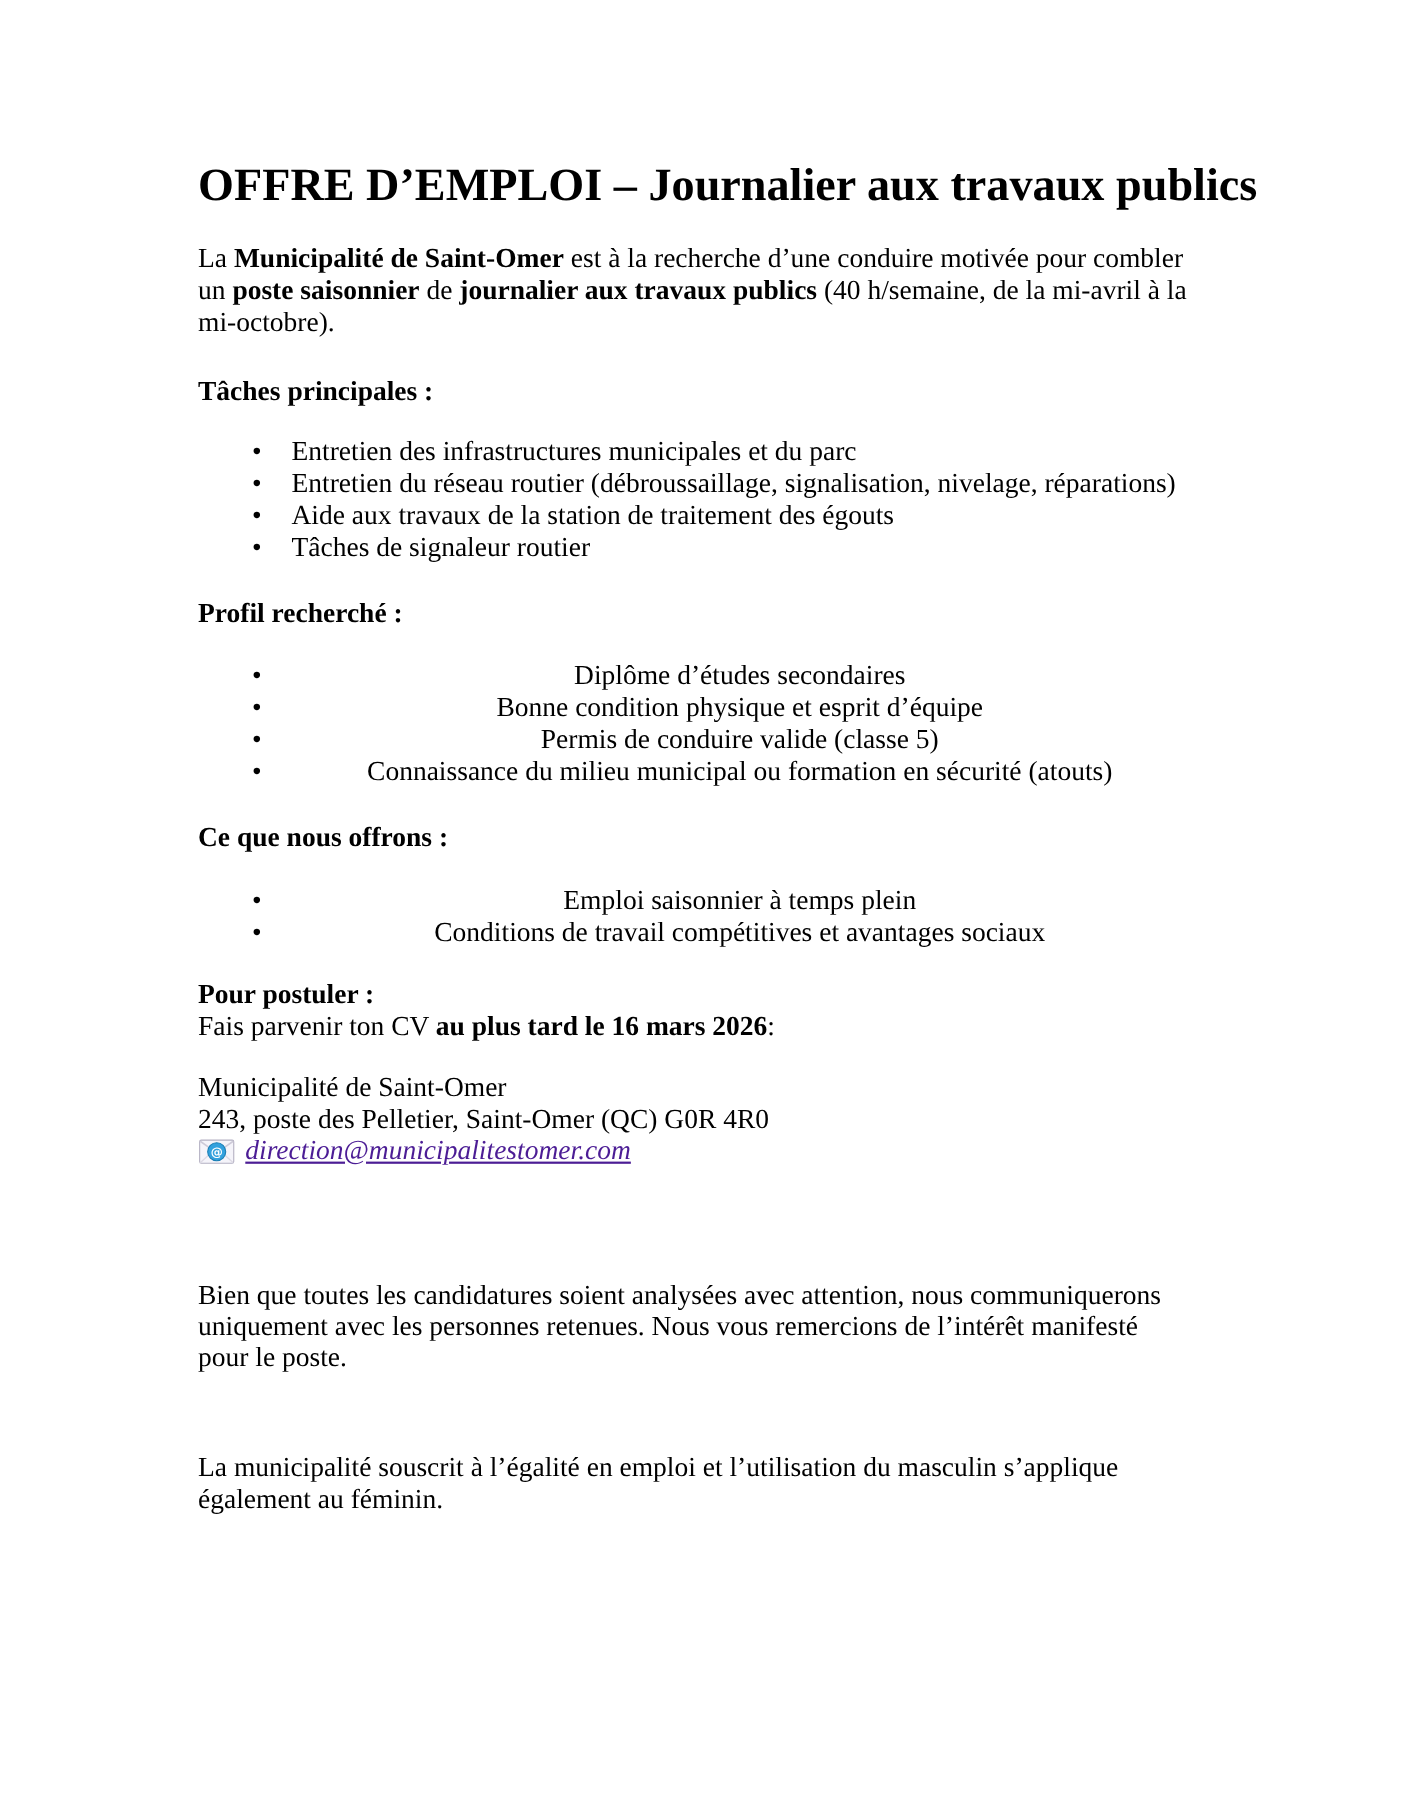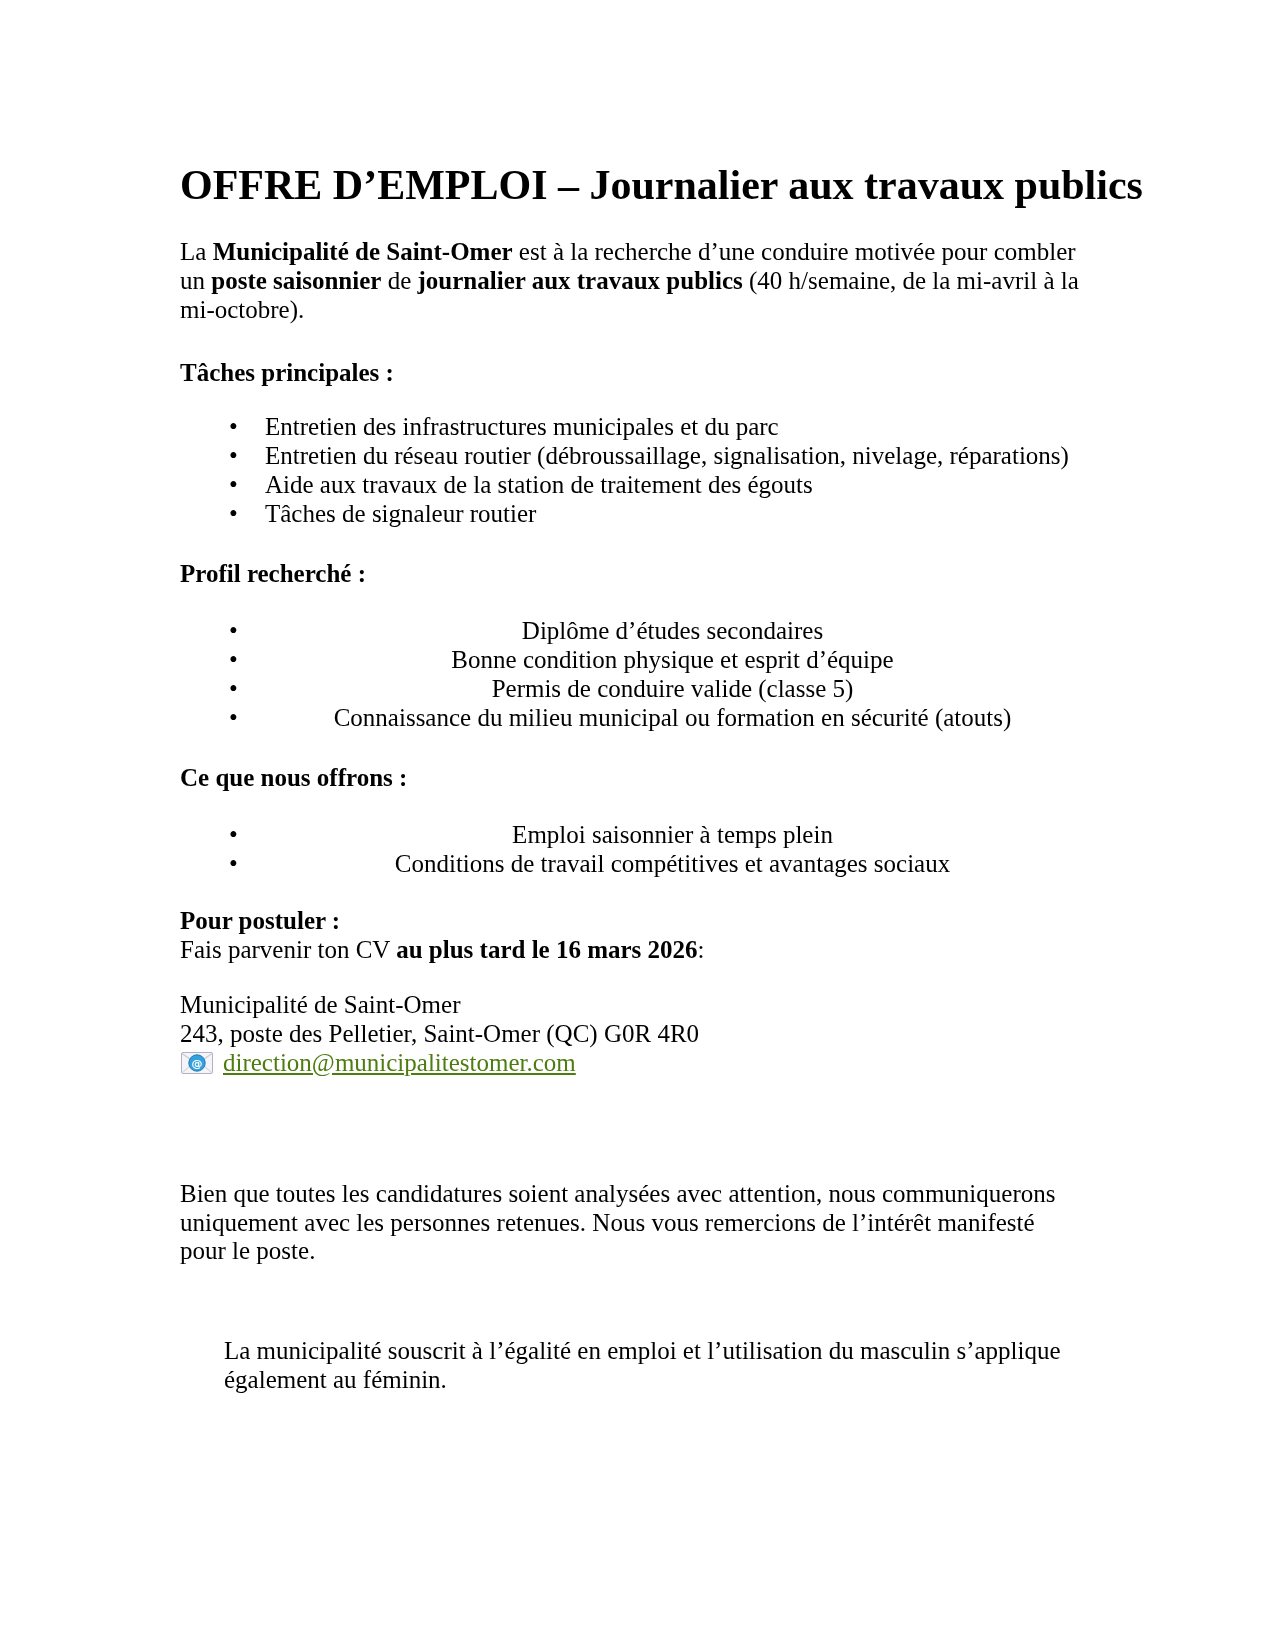--- a/index.html
+++ b/index.html
@@ -8,21 +8,21 @@
     width: 1275px;
     height: 1650px;
     background: #ffffff;
     color: #000000;
     font-family: "Liberation Serif", "DejaVu Serif", serif;
     overflow: hidden;
   }
   .content {
     position: absolute;
     left: 180px;
-    top: 161px;
+    top: 145px;
     width: 900px;
   }
   .doc-title {
     margin: 0;
     font-size: 42px;
     line-height: 48px;
     font-weight: bold;
     white-space: nowrap;
   }
   .para {
@@ -59,26 +59,27 @@
     position: absolute;
     left: 49px;
     top: 0;
     font-size: 25px;
   }
   .apply-block { margin-top: 28px; }
   .contact-block { margin-top: 27px; }
   .email-line { display: flex; align-items: center; }
   .email-icon-svg { display: inline-block; margin-right: 9px; flex: 0 0 auto; }
   a.email-link {
-    color: #4d7c0f;
+    color: #4c1d95;
     text-decoration: underline;
     cursor: pointer;
+    font-style: italic;
   }
   .closing-1 { margin-top: 102px; }
-  .closing-2 { margin-top: 71px; margin-left: 44px; }
+  .closing-2 { margin-top: 71px; }
   b { font-weight: bold; }
 </style>
 </head>
 <body>
 
 <div class="page">
   <div class="content">
 
     <h1 class="doc-title">OFFRE D’EMPLOI – Journalier aux travaux publics</h1>
 

